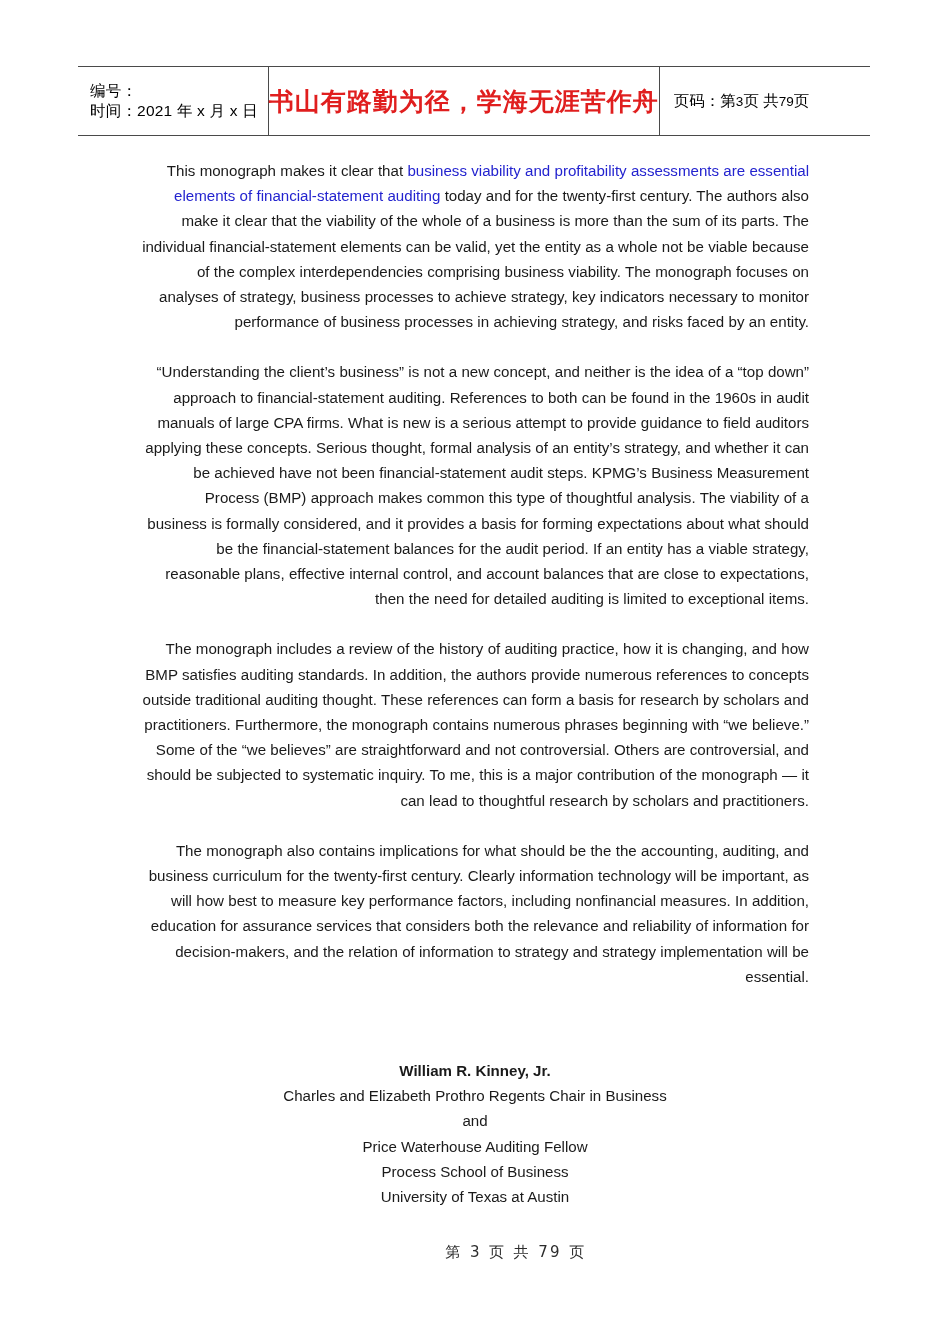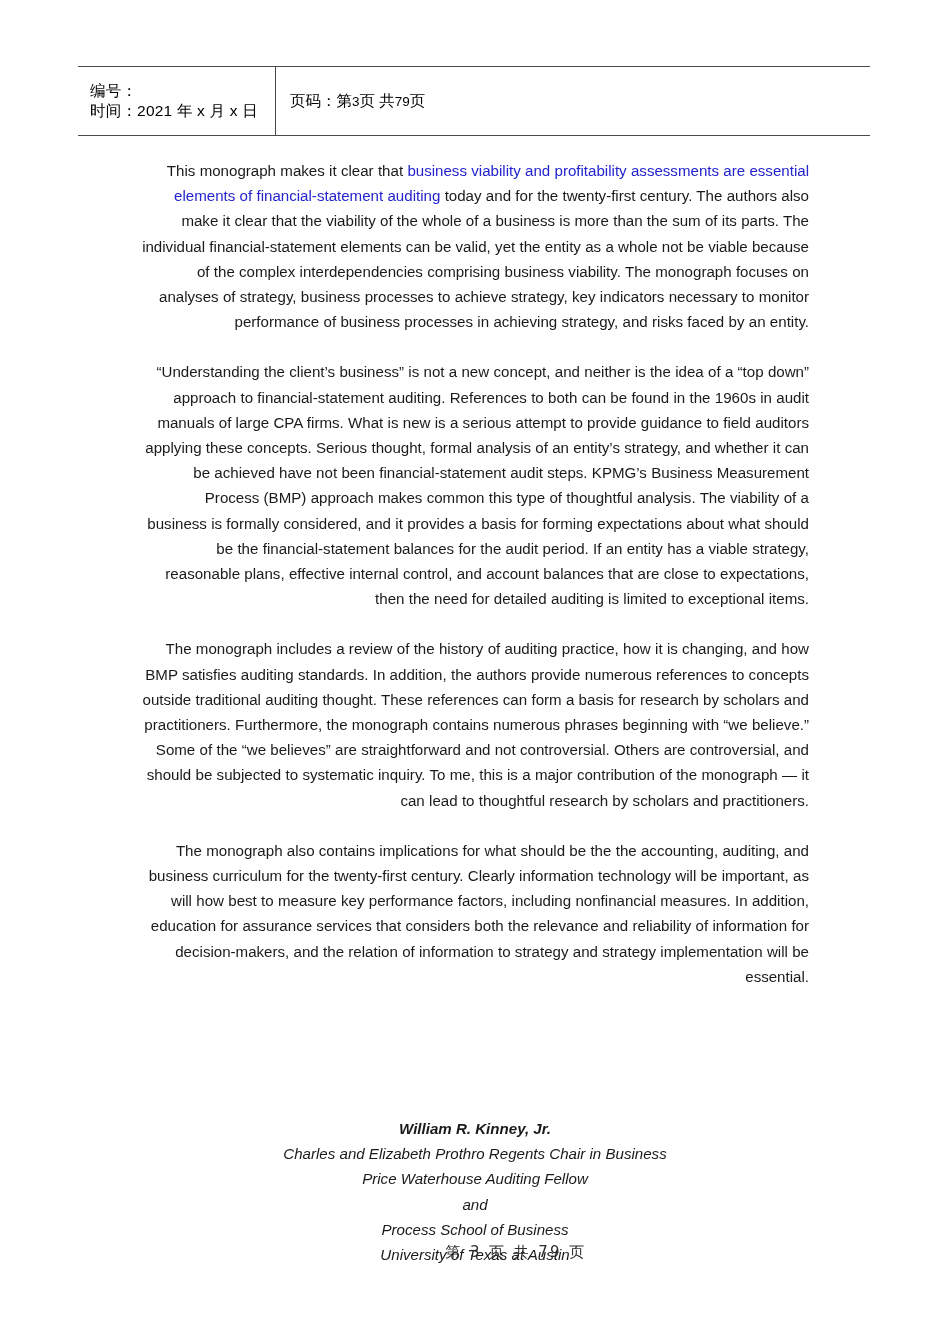--- a/index.html
+++ b/index.html
@@ -104,24 +104,23 @@
   }
   .para:last-child { margin-bottom: 0; }
   .link {
     color: #2323cf;
   }
 
   
   .signature {
     position: absolute;
     left: 141px;
-    top: 1116px;
+    top: 1058px;
     width: 668px;
     text-align: center;
-    font-style: italic;
   }
   .sig-line {
     font-size: 15.1px;
     line-height: 25.2px;
     color: #1a1a1a;
   }
   .sig-name {
     font-weight: bold;
   }
 
@@ -148,20 +147,23 @@
 
 <div class="page">
 
   <div class="header-table">
 
     <div class="hdr-cell hdr-cell-id">
       <div class="hdr-line">编号：</div>
       <div class="hdr-line">时间：2021 年 x 月 x 日</div>
     </div>
 
+    <div class="hdr-cell hdr-cell-motto">
+      <div class="motto">书山有路勤为径，学海无涯苦作舟</div>
+    </div>
 
     <div class="hdr-cell hdr-cell-page">
       <div class="page-label">
         <span>页码：第</span><span class="num">3</span><span>页 共</span><span class="num">79</span><span>页</span>
       </div>
     </div>
 
   </div>
 
   <div class="body-text">
@@ -172,22 +174,22 @@
 
     <p class="para">The monograph includes a review of the history of auditing practice, how it is changing, and how BMP satisfies auditing standards. In addition, the authors provide numerous references to concepts outside traditional auditing thought. These references can form a basis for research by scholars and practitioners. Furthermore, the monograph contains numerous phrases beginning with “we believe.” Some of the “we believes” are straightforward and not controversial. Others are controversial, and should be subjected to systematic inquiry. To me, this is a major contribution of the monograph — it can lead to thoughtful research by scholars and practitioners.</p>
 
     <p class="para">The monograph also contains implications for what should be the the accounting, auditing, and business curriculum for the twenty-first century. Clearly information technology will be important, as will how best to measure key performance factors, including nonfinancial measures. In addition, education for assurance services that considers both the relevance and reliability of information for decision-makers, and the relation of information to strategy and strategy implementation will be essential.</p>
 
   </div>
 
   <div class="signature">
     <div class="sig-line sig-name">William R. Kinney, Jr.</div>
     <div class="sig-line">Charles and Elizabeth Prothro Regents Chair in Business</div>
+    <div class="sig-line">and</div>
     <div class="sig-line">Price Waterhouse Auditing Fellow</div>
-    <div class="sig-line">and</div>
     <div class="sig-line">Process School of Business</div>
     <div class="sig-line">University of Texas at Austin</div>
   </div>
 
   <div class="footer">
     <span class="footer-inner">第 3 页 共 79 页</span>
   </div>
 
 </div>
 

